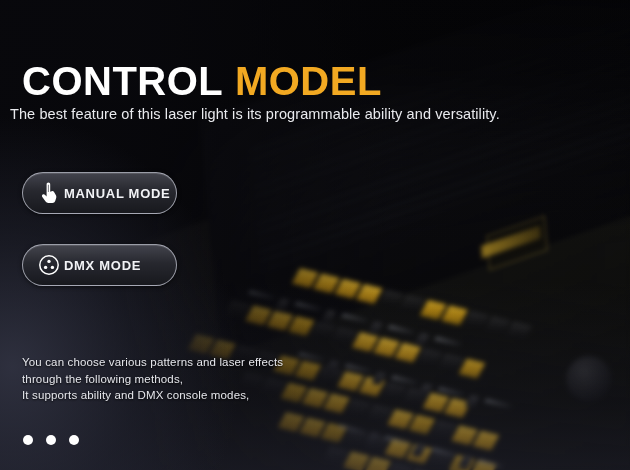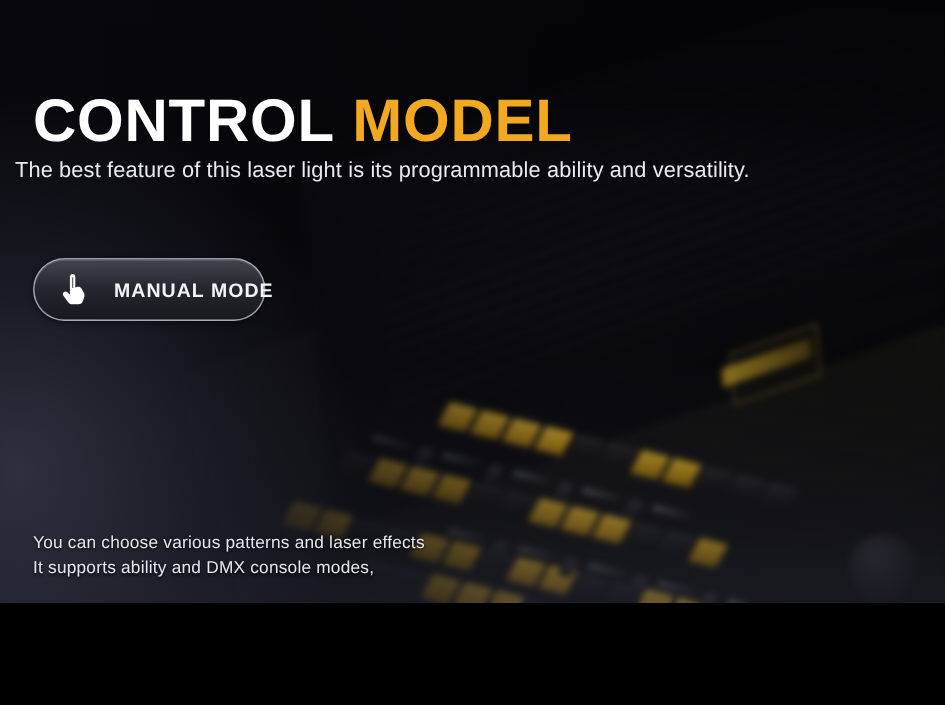--- a/index.html
+++ b/index.html
@@ -3,21 +3,21 @@
 <meta charset="utf-8">
 <style>
   html, body {
     margin: 0;
     padding: 0;
     background: #000;
   }
   #stage {
     position: relative;
     width: 630px;
-    height: 402px;
+    height: 470px;
     overflow: hidden;
     background: #14532d;
     font-family: "Liberation Sans", sans-serif;
     -webkit-font-smoothing: antialiased;
   }
 
   
   .bg-layer { position: absolute; inset: 0; }
 
   
@@ -183,21 +183,21 @@
 
   .btn-icon {
     width: 30px; height: 30px;
     margin-left: 11px;
     flex: 0 0 auto;
     display: flex;
     align-items: center;
     justify-content: center;
   }
   .btn-label {
-    margin-left: 12px;
+    margin-left: 0;
     font-size: 13px;
     font-weight: bold;
     letter-spacing: 0.7px;
     color: #f2f3f6;
     white-space: nowrap;
   }
 
   .para {
     position: absolute;
     left: 22px; top: 354px;
@@ -282,23 +282,35 @@
     <div class="btn btn-manual">
       <span class="btn-icon">
         <svg width="24" height="24" viewBox="0 0 24 24" aria-hidden="true">
           <path d="M9.6 3.4c0-1 .8-1.8 1.8-1.8s1.8.8 1.8 1.8v7.3l1.5-.5c.9-.3 1.9.1 2.4.9l.2.3 1.5 2.6c.6 1 .7 2.2.3 3.3l-.9 2.6c-.4 1.2-1.5 2-2.8 2h-4.2c-1 0-2-.5-2.6-1.3l-3.3-4.5c-.6-.8-.4-1.9.4-2.5.7-.5 1.6-.4 2.2.2l1.7 1.7V3.4z" fill="#ffffff"></path>
           <path d="M11.4 10.6V4.2" stroke="#6d6d73" stroke-width="0.9" stroke-linecap="round" fill="none"></path>
         </svg>
       </span>
       <span class="btn-label">MANUAL MODE</span>
     </div>
 
+    <div class="btn btn-dmx">
+      <span class="btn-icon">
+        <svg width="24" height="24" viewBox="0 0 24 24" aria-hidden="true">
+          <circle cx="12" cy="12" r="9.2" fill="none" stroke="#ffffff" stroke-width="1.5"></circle>
+          <circle cx="12" cy="8.4" r="1.7" fill="#ffffff"></circle>
+          <circle cx="8.6" cy="14.4" r="1.7" fill="#ffffff"></circle>
+          <circle cx="15.4" cy="14.4" r="1.7" fill="#ffffff"></circle>
+        </svg>
+      </span>
+      <span class="btn-label">DMX MODE</span>
+    </div>
 
     <div class="para">
       <div>You can choose various patterns and laser effects</div>
+      <div>through the following methods,</div>
       <div>It supports ability and DMX console modes,</div>
     </div>
 
     <div class="dots">
       <span class="dot"></span>
       <span class="dot"></span>
       <span class="dot"></span>
     </div>
 
   </div>

